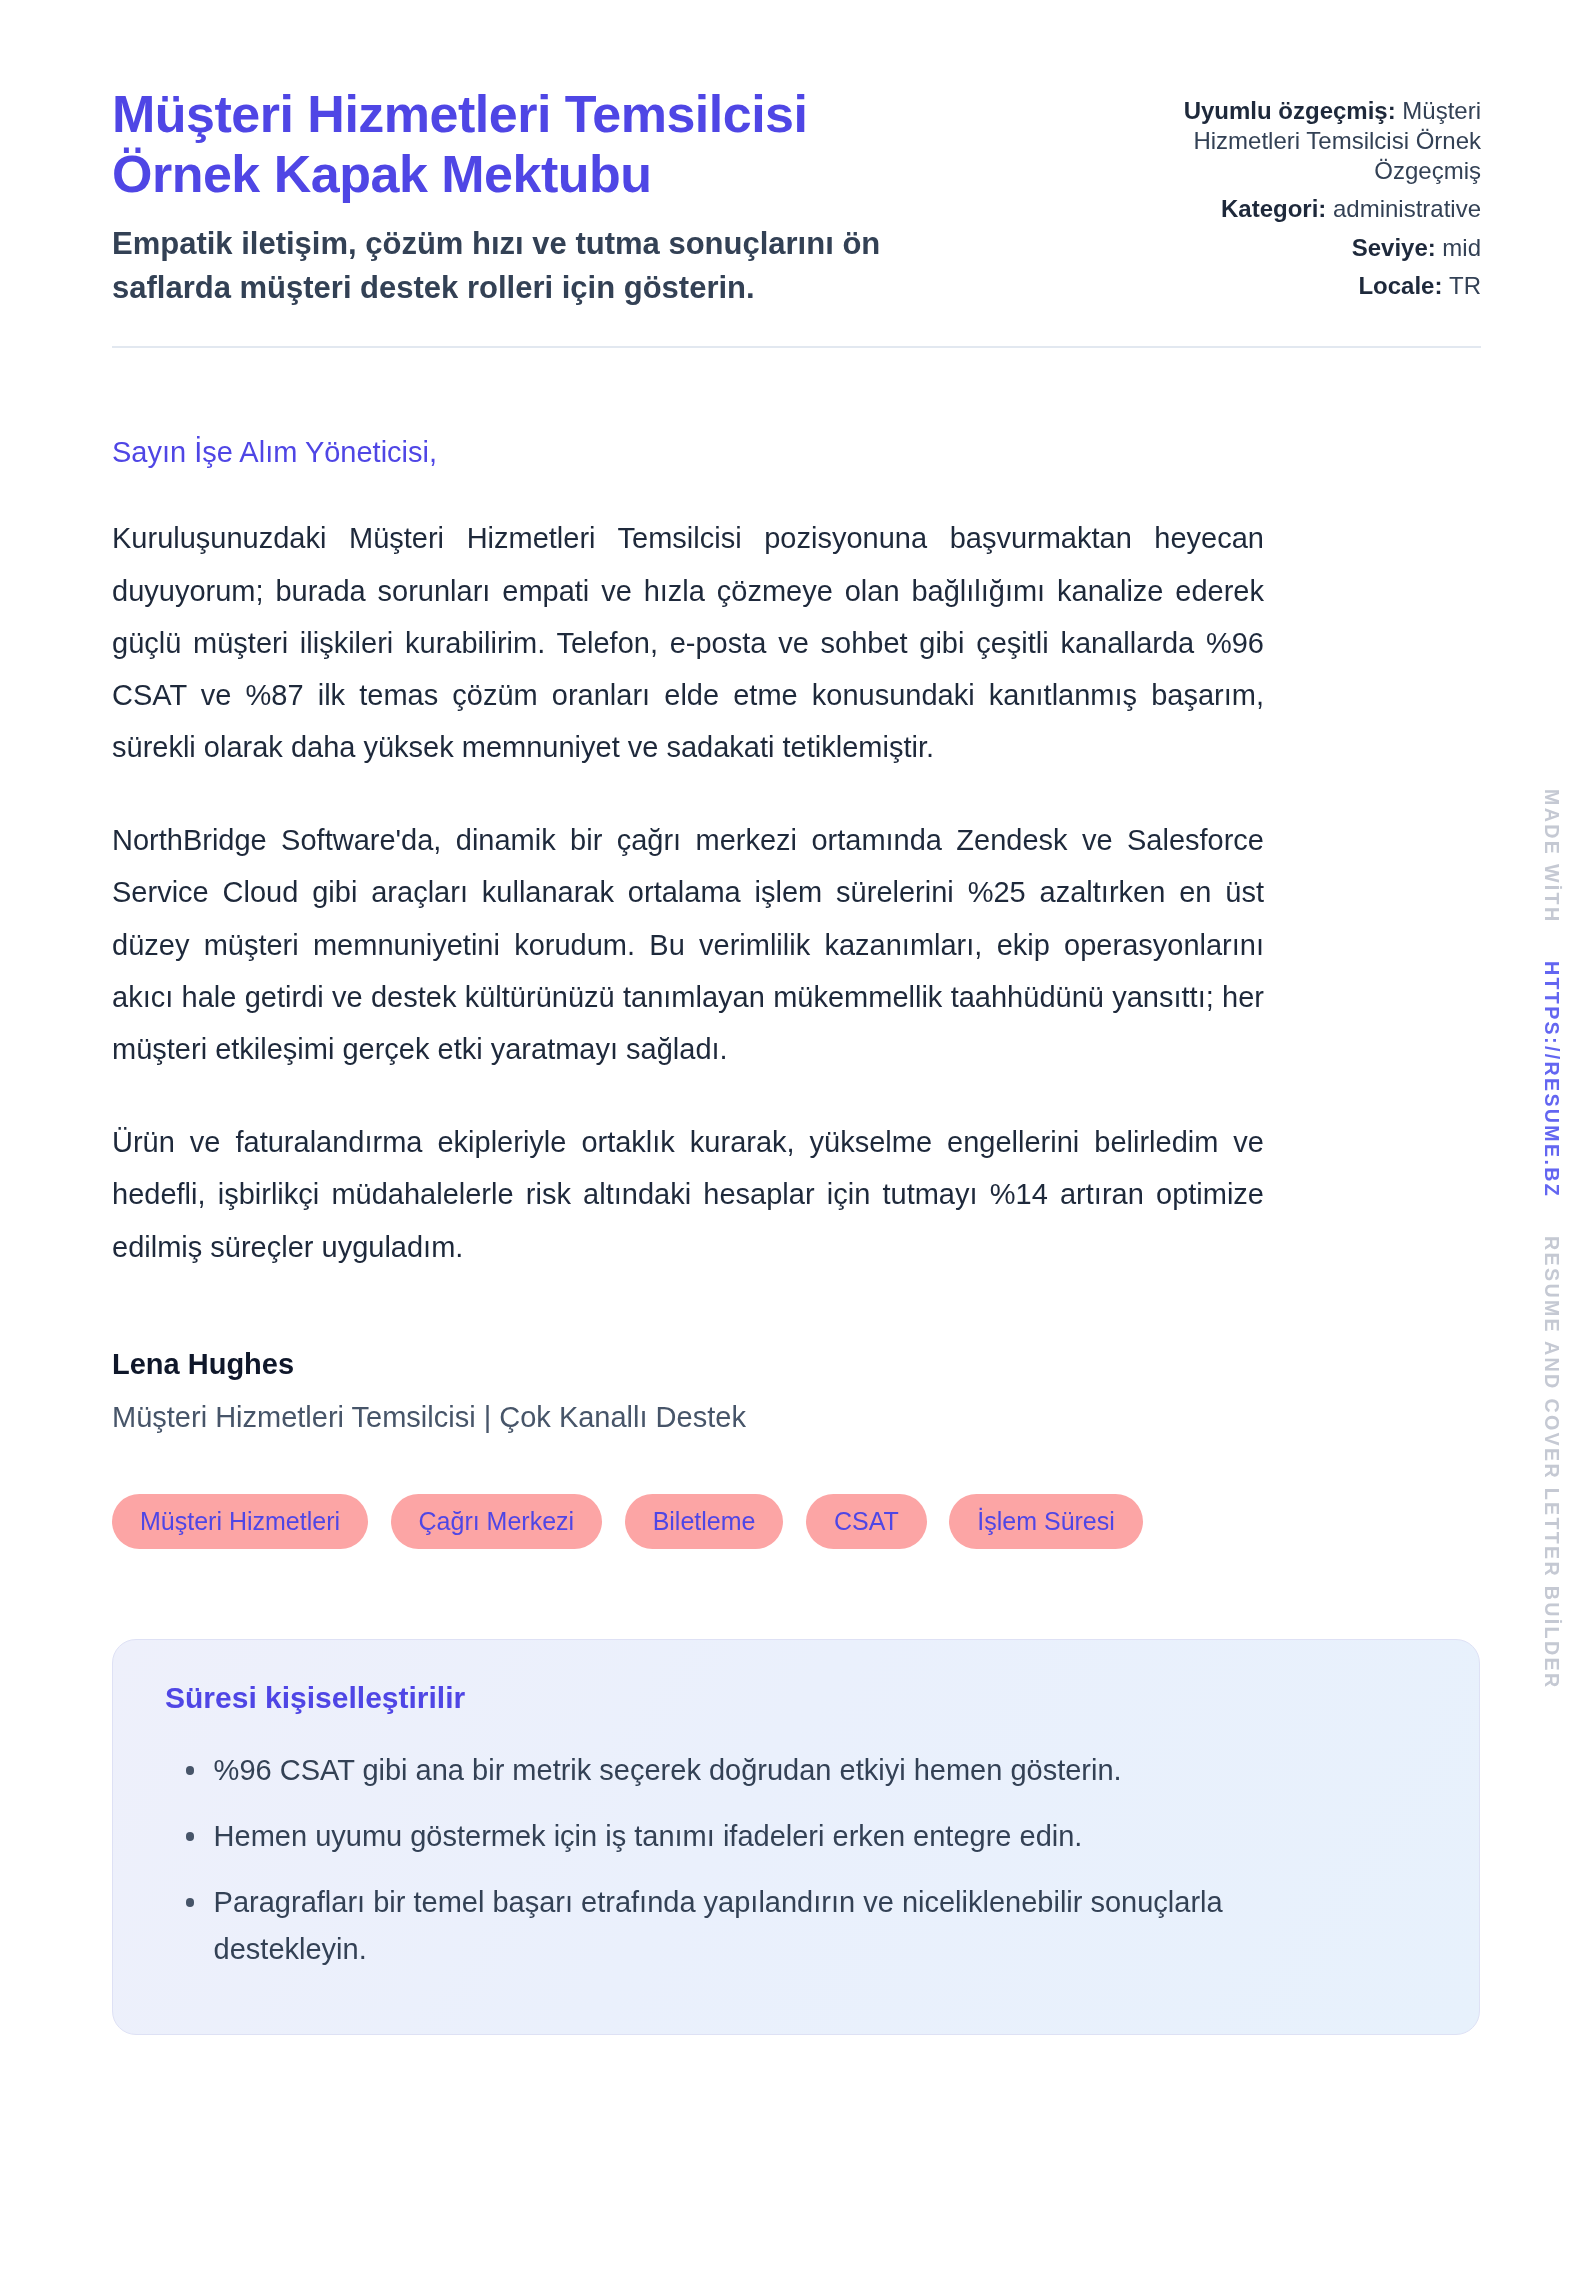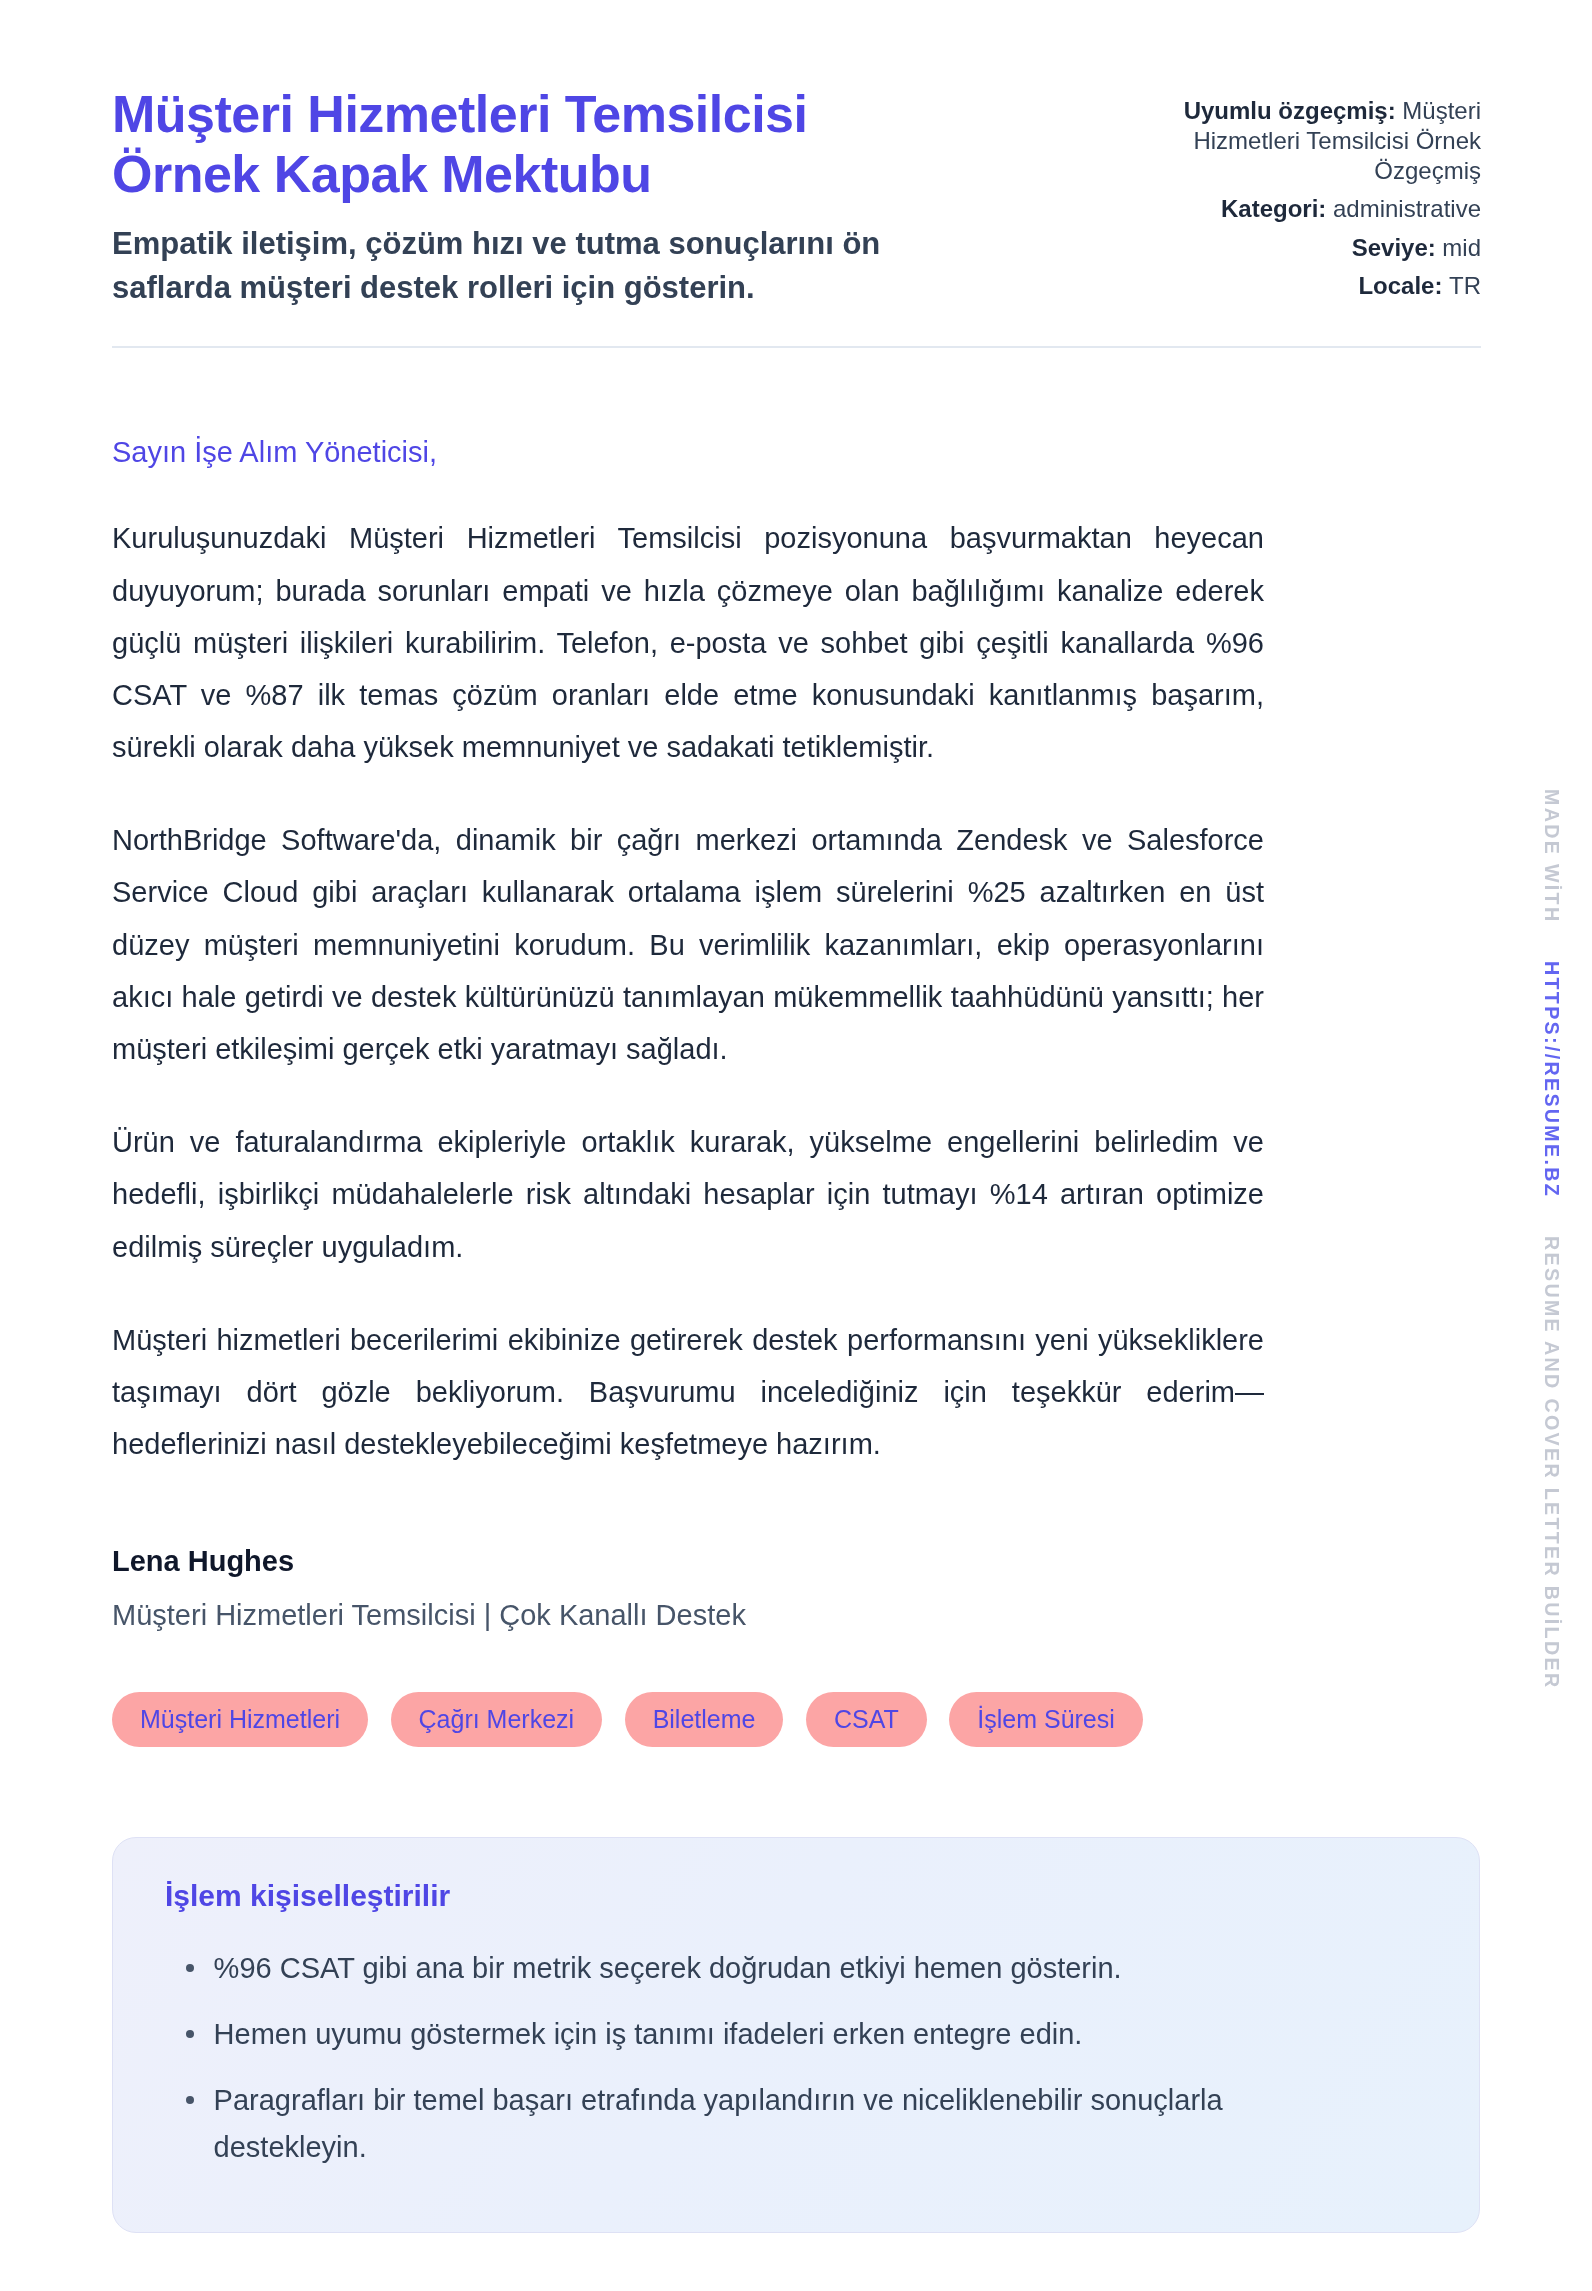--- a/index.html
+++ b/index.html
@@ -173,35 +173,34 @@
       </div>
     </header>
 
     <hr class="divider">
 
     <main class="letter">
       <p class="greeting">Sayın İşe Alım Yöneticisi,</p>
       <p class="para">Kuruluşunuzdaki Müşteri Hizmetleri Temsilcisi pozisyonuna başvurmaktan heyecan duyuyorum; burada sorunları empati ve hızla çözmeye olan bağlılığımı kanalize ederek güçlü müşteri ilişkileri kurabilirim. Telefon, e-posta ve sohbet gibi çeşitli kanallarda %96 CSAT ve %87 ilk temas çözüm oranları elde etme konusundaki kanıtlanmış başarım, sürekli olarak daha yüksek memnuniyet ve sadakati tetiklemiştir.</p>
       <p class="para">NorthBridge Software'da, dinamik bir çağrı merkezi ortamında Zendesk ve Salesforce Service Cloud gibi araçları kullanarak ortalama işlem sürelerini %25 azaltırken en üst düzey müşteri memnuniyetini korudum. Bu verimlilik kazanımları, ekip operasyonlarını akıcı hale getirdi ve destek kültürünüzü tanımlayan mükemmellik taahhüdünü yansıttı; her müşteri etkileşimi gerçek etki yaratmayı sağladı.</p>
       <p class="para">Ürün ve faturalandırma ekipleriyle ortaklık kurarak, yükselme engellerini belirledim ve hedefli, işbirlikçi müdahalelerle risk altındaki hesaplar için tutmayı %14 artıran optimize edilmiş süreçler uyguladım.</p>
-      <p class="para">Müşteri hizmetleri becerilerimi ekibinize getirerek destek performansını yeni yüksekliklere taşımayı dört gözle bekliyorum. Başvurumu incelediğiniz için teşekkür ederim—hedeflerinizi nasıl destekleyebileceğimi keşfetmeye hazırım.</p>
       <p class="sig-name">Lena Hughes</p>
       <p class="sig-role">Müşteri Hizmetleri Temsilcisi | Çok Kanallı Destek</p>
     </main>
 
     <div class="tags">
       <span class="tag">Müşteri Hizmetleri</span>
       <span class="tag">Çağrı Merkezi</span>
       <span class="tag">Biletleme</span>
       <span class="tag">CSAT</span>
       <span class="tag">İşlem Süresi</span>
     </div>
 
     <section class="howto">
-      <h2 class="howto-title">İşlem kişiselleştirilir</h2>
+      <h2 class="howto-title">Süresi kişiselleştirilir</h2>
       <ul class="howto-list">
         <li>%96 CSAT gibi ana bir metrik seçerek doğrudan etkiyi hemen gösterin.</li>
         <li>Hemen uyumu göstermek için iş tanımı ifadeleri erken entegre edin.</li>
         <li>Paragrafları bir temel başarı etrafında yapılandırın ve niceliklenebilir sonuçlarla destekleyin.</li>
       </ul>
     </section>
 
   </div>
 
   <aside class="watermark">

